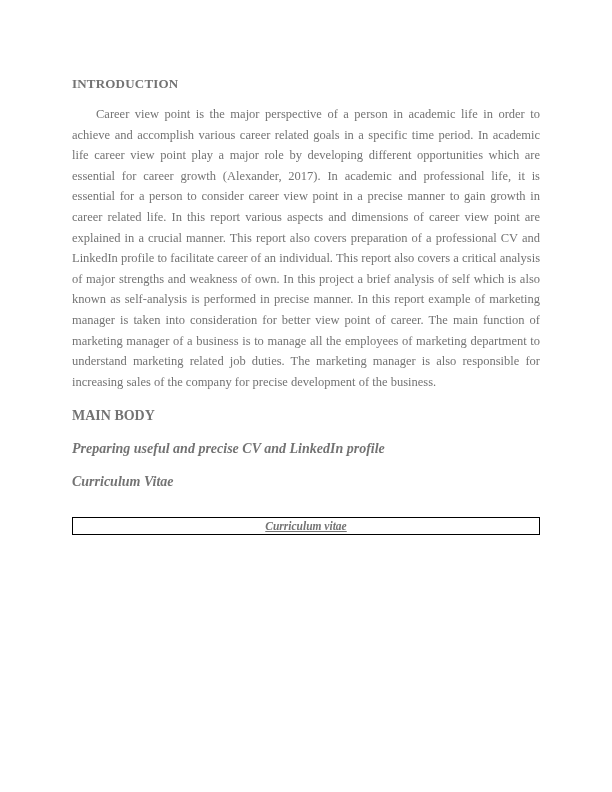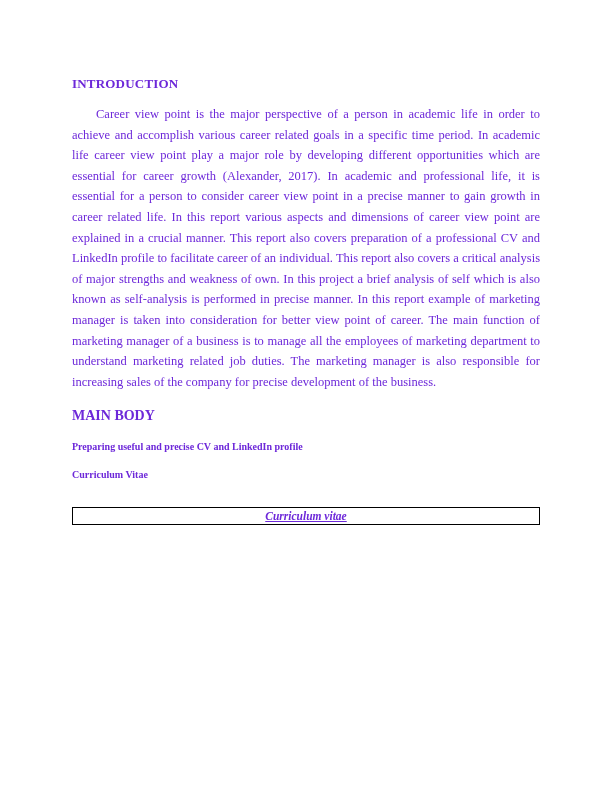--- a/index.html
+++ b/index.html
@@ -7,21 +7,21 @@
     padding: 0;
     background: #ffffff;
   }
   .page {
     width: 612px;
     height: 792px;
     background: #ffffff;
     box-sizing: border-box;
     padding: 76px 72px 0 72px;
     font-family: "Liberation Serif", "DejaVu Serif", serif;
-    color: #6d28d9;
+    color: #737373;
     overflow: hidden;
   }
   .h-main {
     font-size: 13px;
     font-weight: bold;
     margin: 0 0 12px 0;
     letter-spacing: 0.2px;
   }
   .body-par {
     font-size: 12.5px;
@@ -29,23 +29,24 @@
     text-align: justify;
     text-indent: 24px;
     margin: 0 0 14px 0;
   }
   .h-mainbody {
     font-size: 14px;
     font-weight: bold;
     margin: 16px 0 0 0;
   }
   .h-sub {
-    font-size: 10px;
+    font-size: 14px;
     font-weight: bold;
     margin: 17px 0 0 0;
+    font-style: italic;
   }
   .cv-box {
     margin-top: 27px;
     border: 1px solid #000000;
     height: 16px;
     display: flex;
     align-items: center;
     justify-content: center;
   }
   .cv-box-title {

